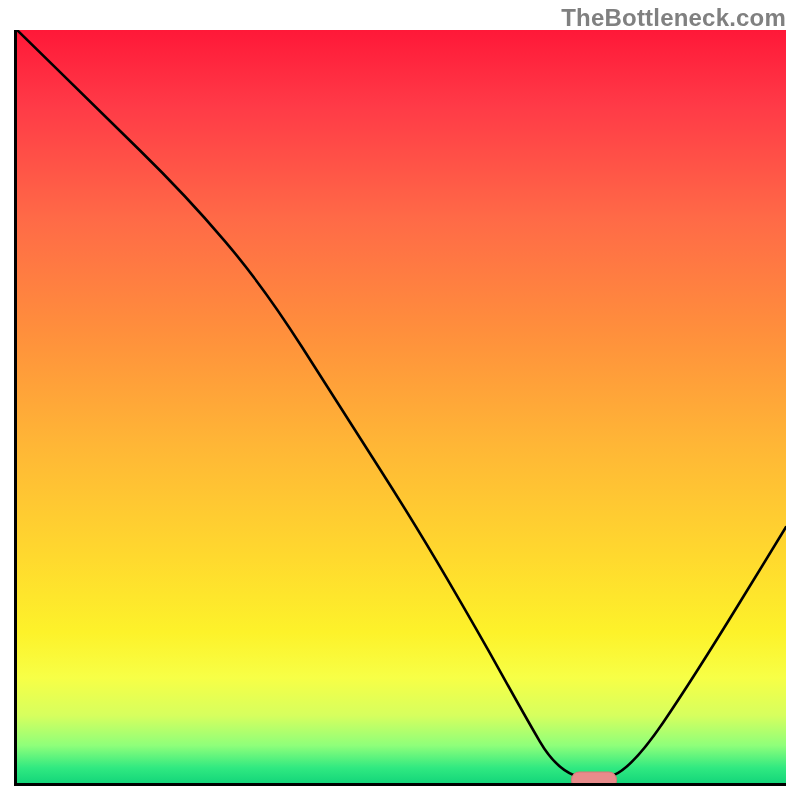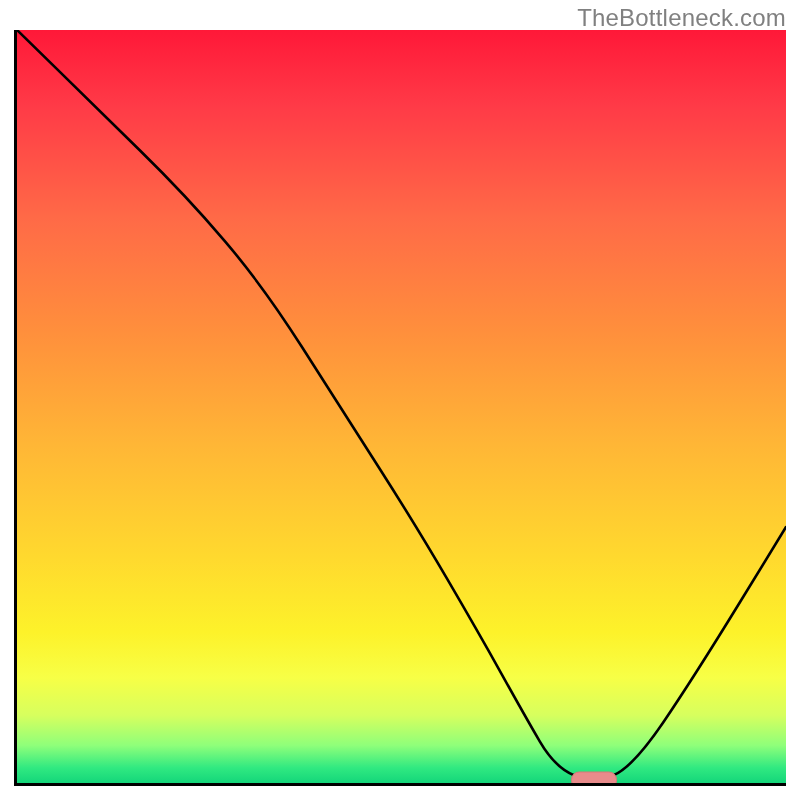--- a/index.html
+++ b/index.html
@@ -14,21 +14,21 @@
   .wrap {
     position: relative;
     width: 800px;
     height: 800px;
   }
   .watermark {
     position: absolute;
     top: 4px;
     right: 14px;
     font-size: 24px;
-    font-weight: 400;
+    font-weight: 700;
     color: #808080;
     letter-spacing: 0.2px;
     z-index: 10;
   }
   .plot-area {
     position: absolute;
     left: 14px;
     top: 30px;
     width: 772px;
     height: 756px;

